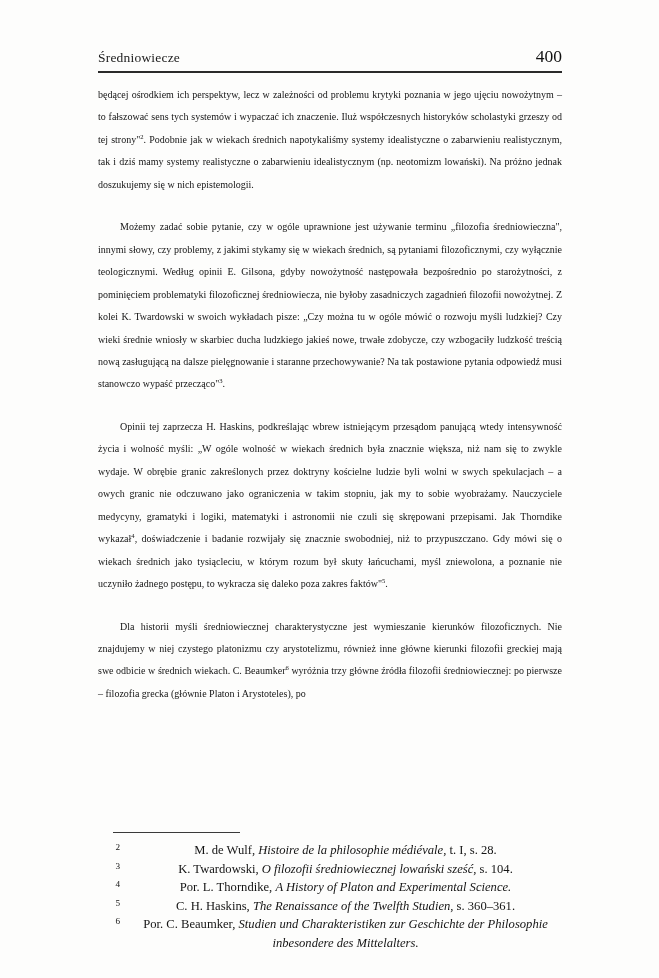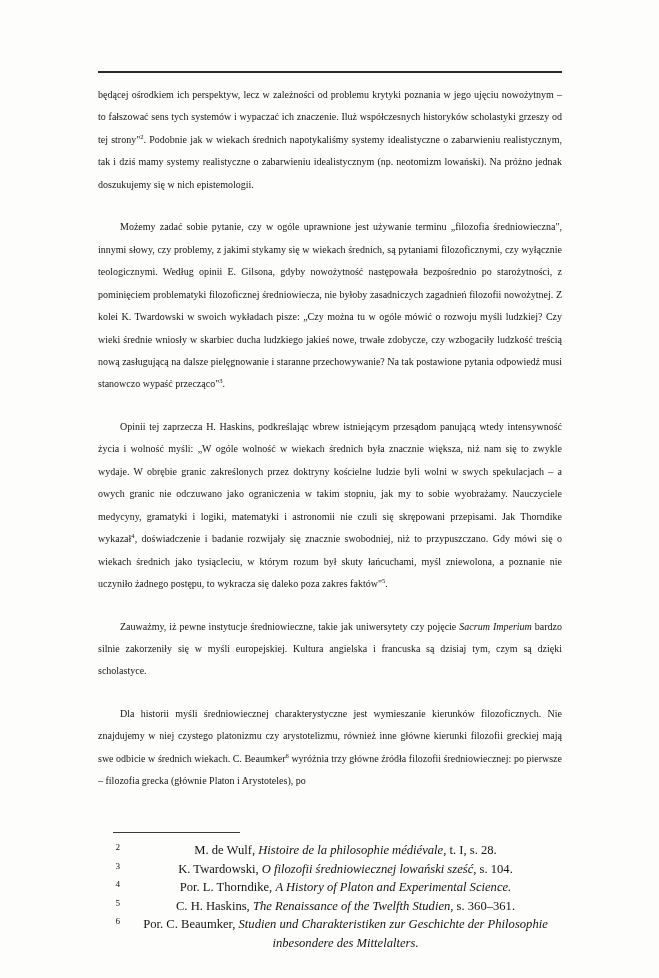--- a/index.html
+++ b/index.html
@@ -109,27 +109,30 @@
   .fn-text {
     flex: 1 1 auto;
     text-align: center;
   }
 </style>
 </head>
 <body>
 
 <div class="page">
 
+  <div class="running-head">
+    <span class="rh-title">Średniowiecze</span>
+    <span class="rh-page">400</span>
+  </div>
   <div class="head-rule"></div>
 
   <div class="body-col">
     <p class="para" id="p1">będącej ośrodkiem ich perspektyw, lecz w zależności od problemu krytyki poznania w jego ujęciu nowożytnym – to fałszować sens tych systemów i wypaczać ich znaczenie. Iluż współczesnych historyków scholastyki grzeszy od tej strony"<sup>2</sup>. Podobnie jak w wiekach średnich napotykaliśmy systemy idealistyczne o zabarwieniu realistycznym, tak i dziś mamy systemy realistyczne o zabarwieniu idealistycznym (np. neotomizm lowański). Na próżno jednak doszukujemy się w nich epistemologii.</p>
     <p class="para indent" id="p2">Możemy zadać sobie pytanie, czy w ogóle uprawnione jest używanie terminu „filozofia średniowieczna", innymi słowy, czy problemy, z jakimi stykamy się w wiekach średnich, są pytaniami filozoficznymi, czy wyłącznie teologicznymi. Według opinii E. Gilsona, gdyby nowożytność następowała bezpośrednio po starożytności, z pominięciem problematyki filozoficznej średniowiecza, nie byłoby zasadniczych zagadnień filozofii nowożytnej. Z kolei K. Twardowski w swoich wykładach pisze: „Czy można tu w ogóle mówić o rozwoju myśli ludzkiej? Czy wieki średnie wniosły w skarbiec ducha ludzkiego jakieś nowe, trwałe zdobycze, czy wzbogaciły ludzkość treścią nową zasługującą na dalsze pielęgnowanie i staranne przechowywanie? Na tak postawione pytania odpowiedź musi stanowczo wypaść przecząco"<sup>3</sup>.</p>
     <p class="para indent" id="p3">Opinii tej zaprzecza H. Haskins, podkreślając wbrew istniejącym przesądom panującą wtedy intensywność życia i wolność myśli: „W ogóle wolność w wiekach średnich była znacznie większa, niż nam się to zwykle wydaje. W obrębie granic zakreślonych przez doktryny kościelne ludzie byli wolni w swych spekulacjach – a owych granic nie odczuwano jako ograniczenia w takim stopniu, jak my to sobie wyobrażamy. Nauczyciele medycyny, gramatyki i logiki, matematyki i astronomii nie czuli się skrępowani przepisami. Jak Thorndike wykazał<sup>4</sup>, doświadczenie i badanie rozwijały się znacznie swobodniej, niż to przypuszczano. Gdy mówi się o wiekach średnich jako tysiącleciu, w którym rozum był skuty łańcuchami, myśl zniewolona, a poznanie nie uczyniło żadnego postępu, to wykracza się daleko poza zakres faktów"<sup>5</sup>.</p>
-    <p class="para indent" id="p4">Zauważmy, iż pewne instytucje średniowieczne, takie jak uniwersytety czy pojęcie <i>Sacrum Imperium</i> bardzo silnie zakorzeniły się w myśli europejskiej. Kultura angielska i francuska są dzisiaj tym, czym są dzięki scholastyce.</p>
     <p class="para indent" id="p5">Dla historii myśli średniowiecznej charakterystyczne jest wymieszanie kierunków filozoficznych. Nie znajdujemy w niej czystego platonizmu czy arystotelizmu, również inne główne kierunki filozofii greckiej mają swe odbicie w średnich wiekach. C. Beaumker<sup>6</sup> wyróżnia trzy główne źródła filozofii średniowiecznej: po pierwsze – filozofia grecka (głównie Platon i Arystoteles), po</p>
   </div>
 
   <div class="fn-rule"></div>
 
   <div class="footnotes">
     <div class="fn">
       <span class="fn-num">2</span>
       <span class="fn-text">M. de Wulf, <i>Histoire de la philosophie médiévale</i>, t. I, s. 28.</span>
     </div>

